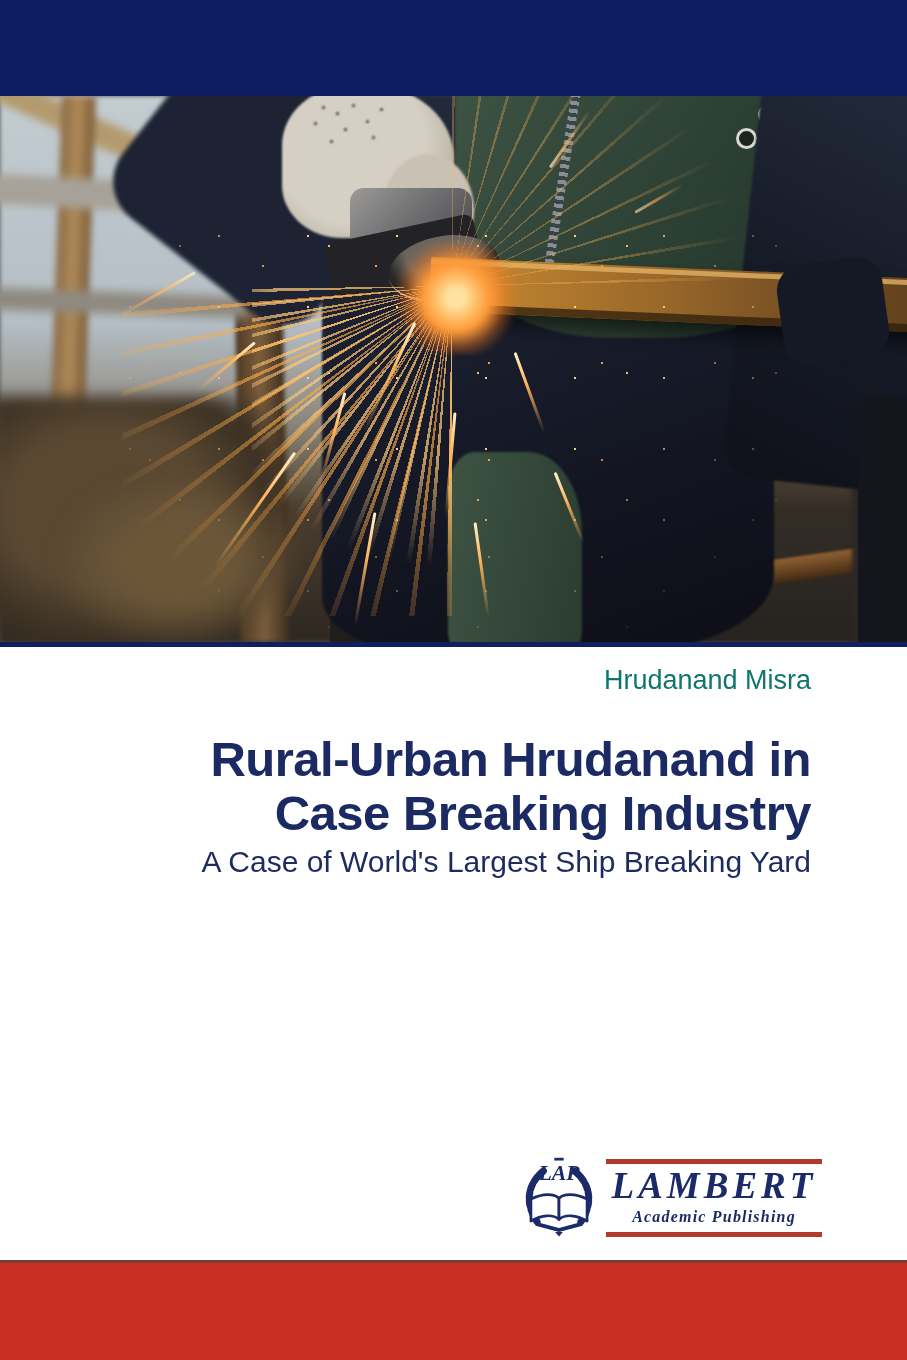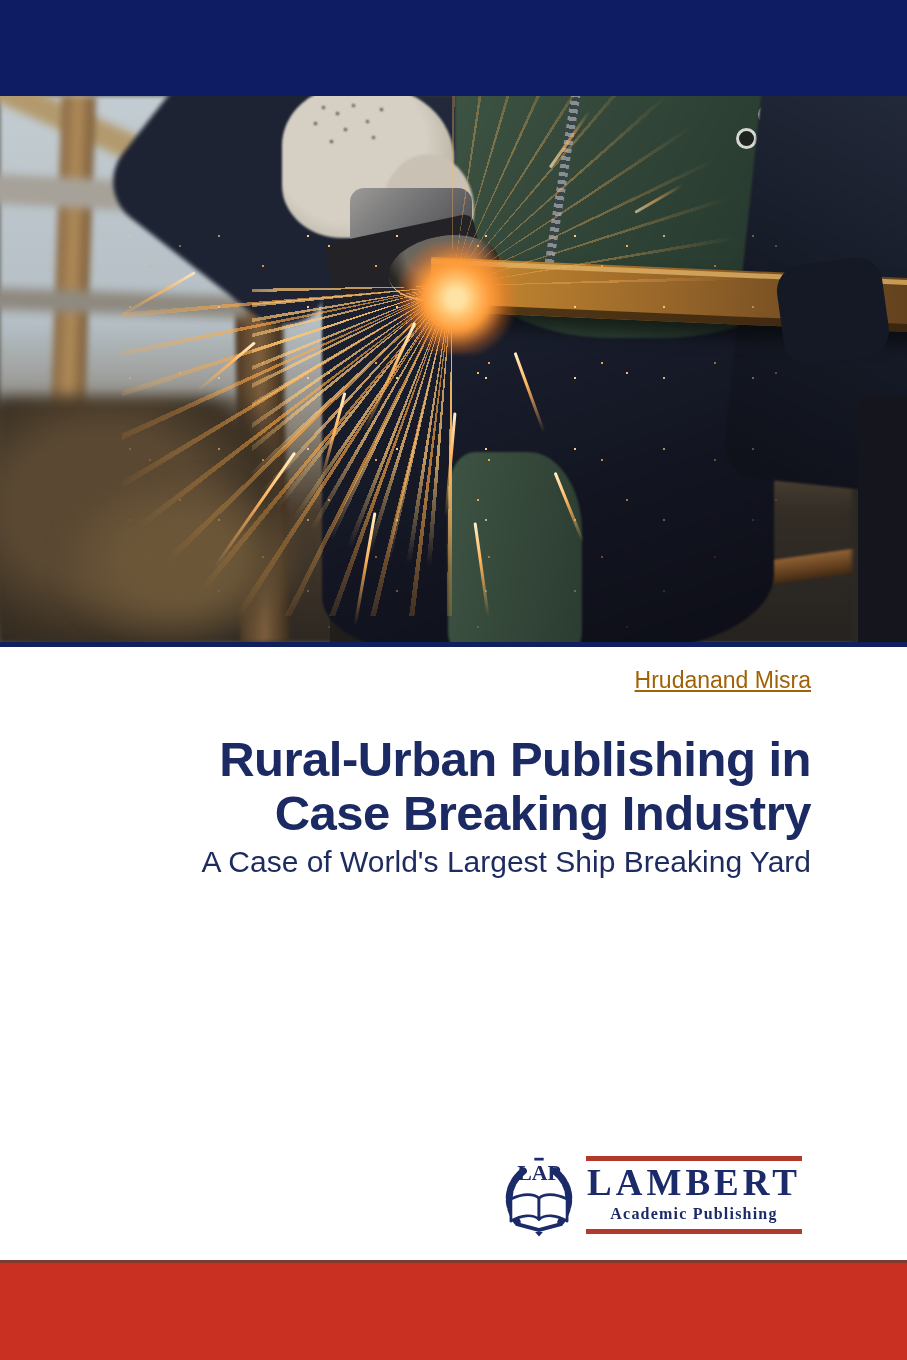--- a/index.html
+++ b/index.html
@@ -116,26 +116,26 @@
   .sparks i:nth-child(6){left:255px;top:245px;width:75px;transform:rotate(140deg);}
   .sparks i:nth-child(7){left:550px;top:70px;width:70px;transform:rotate(-55deg);opacity:.7;}
   .sparks i:nth-child(8){left:635px;top:115px;width:55px;transform:rotate(-30deg);opacity:.6;}
   .sparks i:nth-child(9){left:375px;top:415px;width:115px;transform:rotate(100deg);}
   .sparks i:nth-child(10){left:475px;top:425px;width:95px;transform:rotate(82deg);}
   .sparks i:nth-child(11){left:195px;top:175px;width:90px;transform:rotate(150deg);opacity:.8;}
   .sparks i:nth-child(12){left:555px;top:375px;width:75px;transform:rotate(68deg);}
 
   
   .textblock{position:absolute;top:664px;right:96px;text-align:right;}
-  .author{font-size:23px;line-height:32px;color:#a16207;text-decoration:underline;}
+  .author{font-size:27px;line-height:32px;color:#0f766e;}
   .title{margin:36px 0 0 0;font-size:49px;line-height:54px;font-weight:bold;color:#1c2a63;letter-spacing:-.5px;}
   .subtitle{margin-top:4px;font-size:30px;line-height:36px;color:#1d2b5e;}
 
   
-  .logo{position:absolute;left:500px;top:1153px;width:302px;height:84px;display:flex;align-items:center;}
+  .logo{position:absolute;left:520px;top:1153px;width:302px;height:84px;display:flex;align-items:flex-end;font-style:italic;}
   .emblem{width:78px;height:82px;margin-top:2px;}
   .wordmark{margin-left:8px;width:216px;}
   .rule{height:5px;background:#b23a2c;}
   .pubname{font-family:"Liberation Serif",serif;font-weight:bold;font-size:37px;line-height:40px;
            letter-spacing:4px;color:#1b2a68;text-align:center;margin-top:2px;}
   .tagline{font-family:"Liberation Serif",serif;font-weight:bold;font-size:16px;line-height:22px;
            letter-spacing:1.2px;color:#1b2a68;text-align:center;margin-bottom:4px;}
 
   
   .footer{position:absolute;left:0;bottom:0;width:907px;height:97px;background:#ca3021;border-top:3px solid #7d3c33;}
@@ -193,21 +193,21 @@
       <i></i>
       <i></i>
       <i></i>
       <i></i>
       <i></i>
     </div>
   </div>
 
   <div class="textblock">
     <div class="author">Hrudanand Misra</div>
-    <h1 class="title"><span>Rural-Urban Publishing in</span><br><span>Case Breaking Industry</span></h1>
+    <h1 class="title"><span>Rural-Urban Hrudanand in</span><br><span>Case Breaking Industry</span></h1>
     <div class="subtitle">A Case of World's Largest Ship Breaking Yard</div>
   </div>
 
   <div class="logo">
     <svg class="emblem" viewBox="0 0 100 104">
       <path d="M30,20 C8,38 6,64 24,88" fill="none" stroke="#1b2a68" stroke-width="9" stroke-dasharray="7 4" stroke-linecap="round"></path>
       <path d="M70,20 C92,38 94,64 76,88" fill="none" stroke="#1b2a68" stroke-width="9" stroke-dasharray="7 4" stroke-linecap="round"></path>
       <rect x="44" y="3" width="12" height="3.5" fill="#1b2a68"></rect>
       <text x="50" y="32" text-anchor="middle" font-family="Liberation Serif, serif" font-weight="bold" font-size="28" fill="#1b2a68">LAP</text>
       <path d="M14,56 C30,48 44,49 50,55 L50,82 C42,75 28,76 14,84 Z" fill="#ffffff" stroke="#1b2a68" stroke-width="3.5" stroke-linejoin="round"></path>

